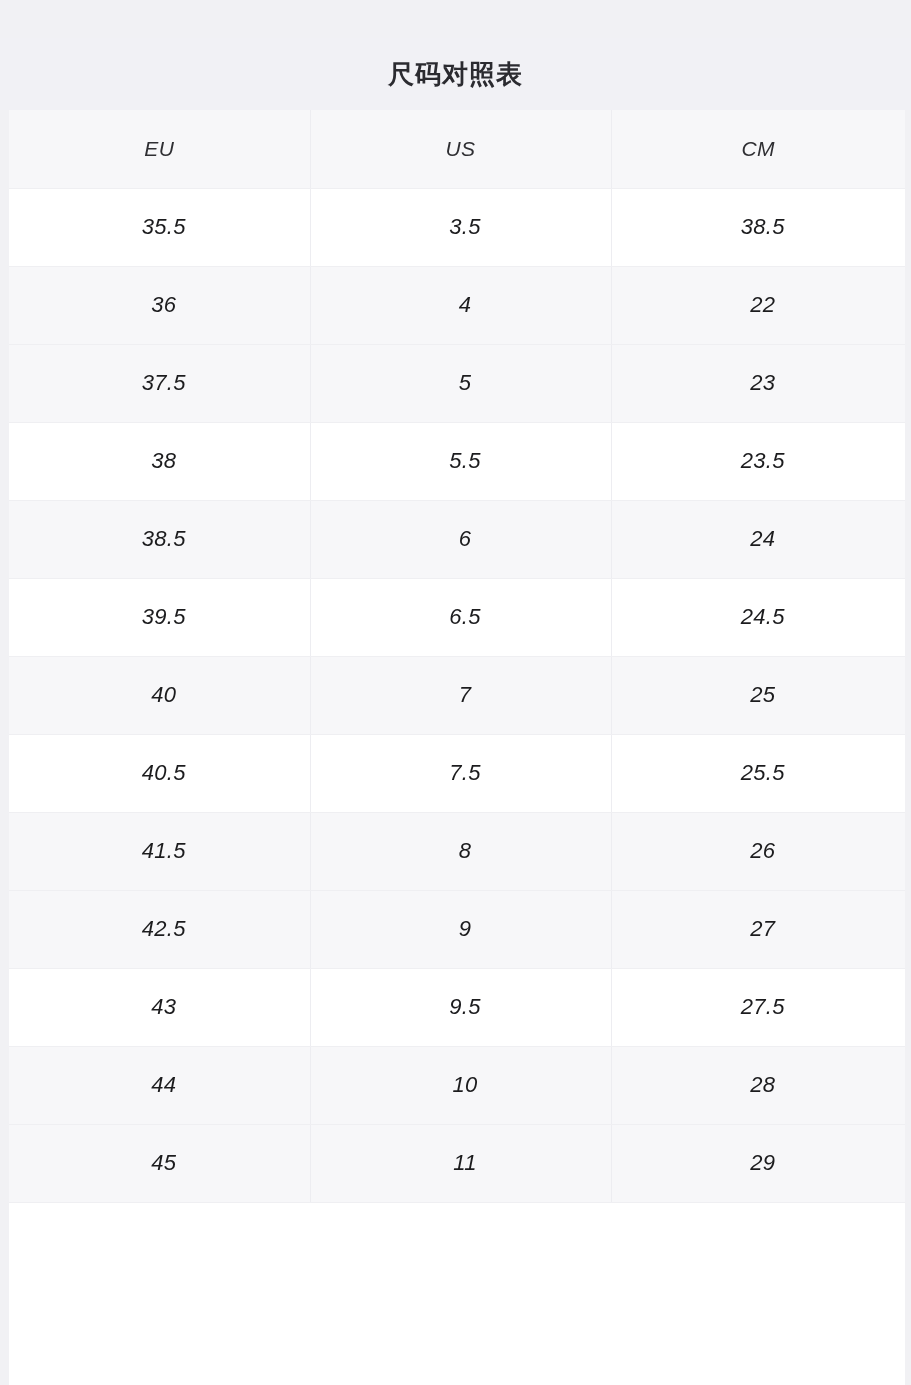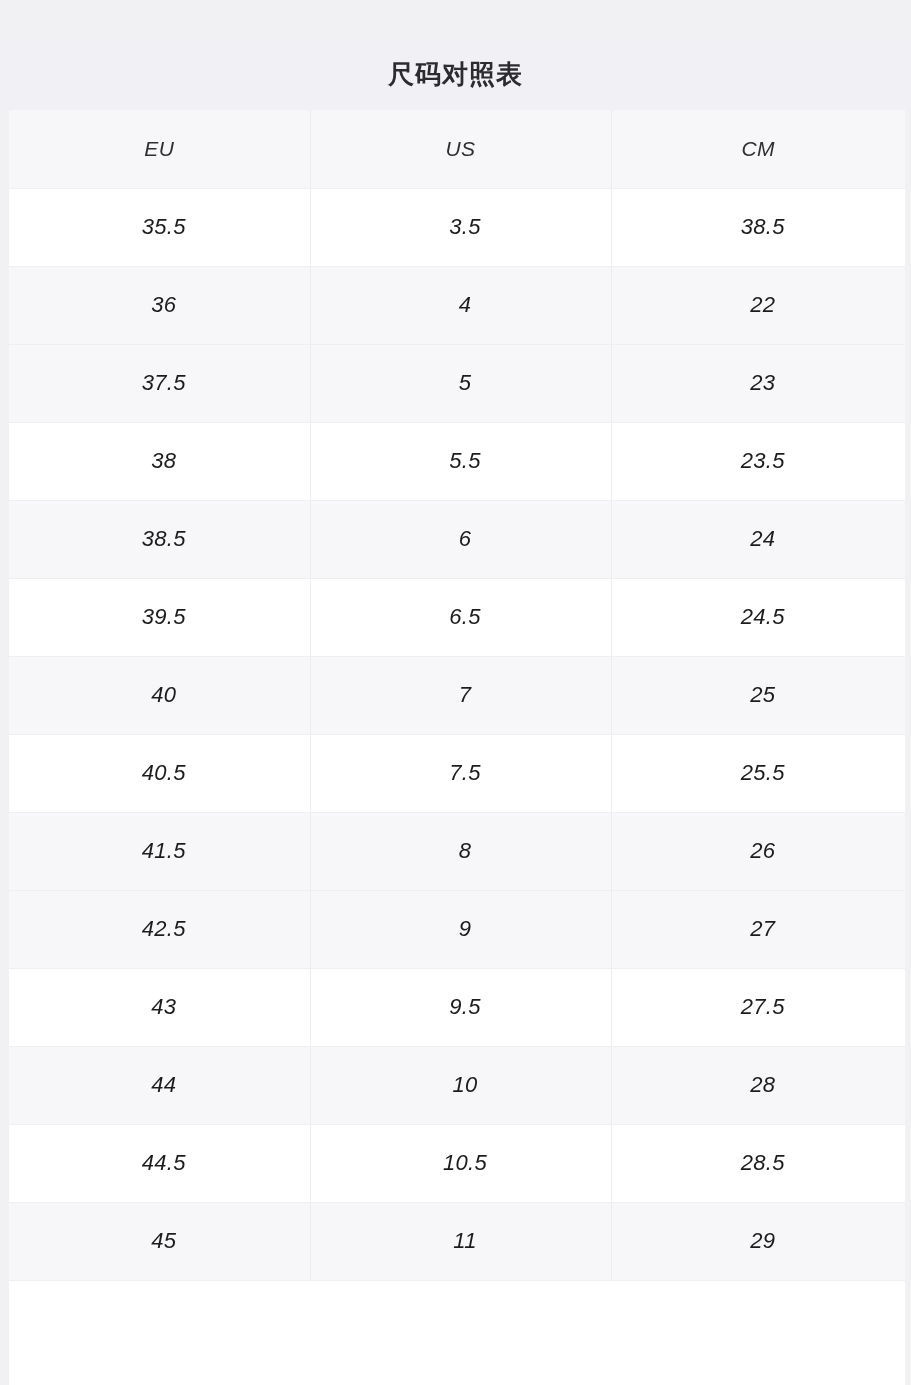--- a/index.html
+++ b/index.html
@@ -181,25 +181,20 @@
           <tr class="row-even">
             <td>43</td>
             <td>9.5</td>
             <td>27.5</td>
           </tr>
           <tr class="row-odd">
             <td>44</td>
             <td>10</td>
             <td>28</td>
           </tr>
-          <tr class="row-even">
-            <td>44.5</td>
-            <td>10.5</td>
-            <td>28.5</td>
-          </tr>
           <tr class="row-odd">
             <td>45</td>
             <td>11</td>
             <td>29</td>
           </tr>
         </tbody>
     </table>
   </div>
 
 </div>

